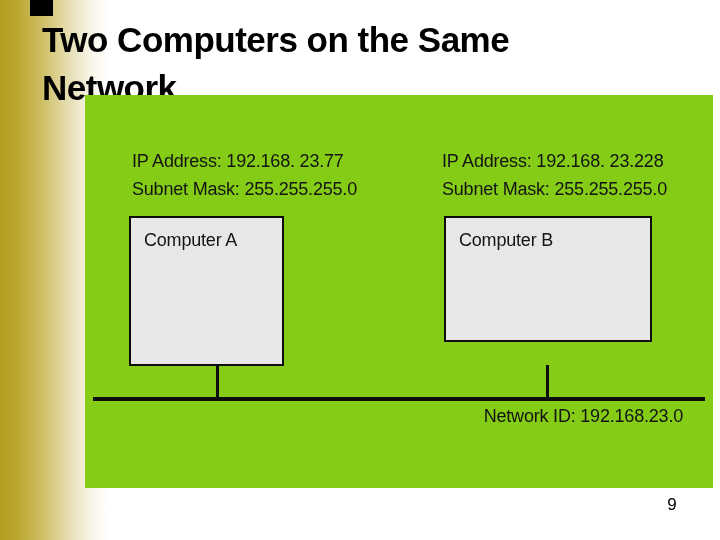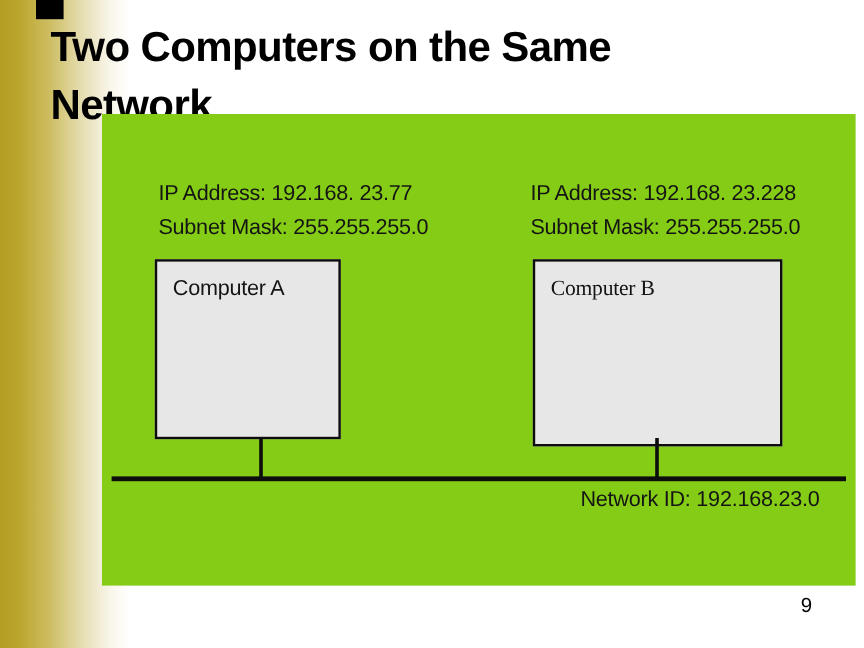--- a/index.html
+++ b/index.html
@@ -55,21 +55,21 @@
   }
   .ip-a { left: 47px; top: 52px; }
   .ip-b { left: 357px; top: 52px; }
 
   .node-box {
     position: absolute;
     background: #e7e7e7;
     border: 2.5px solid #0d0d0d;
   }
   .box-a { left: 44px;  top: 121px; width: 155px; height: 150px; }
-  .box-b { left: 359px; top: 121px; width: 208px; height: 156px; font-family: Liberation Serif, serif; }
+  .box-b { left: 359px; top: 121px; width: 208px; height: 126px; }
   .node-label {
     position: absolute; left: 13px; top: 12px;
     font-size: 18px; color: #141414; letter-spacing: -0.2px;
     white-space: nowrap;
   }
 
   .drop {
     position: absolute;
     width: 3px; height: 34px;
     background: #0d0d0d;

